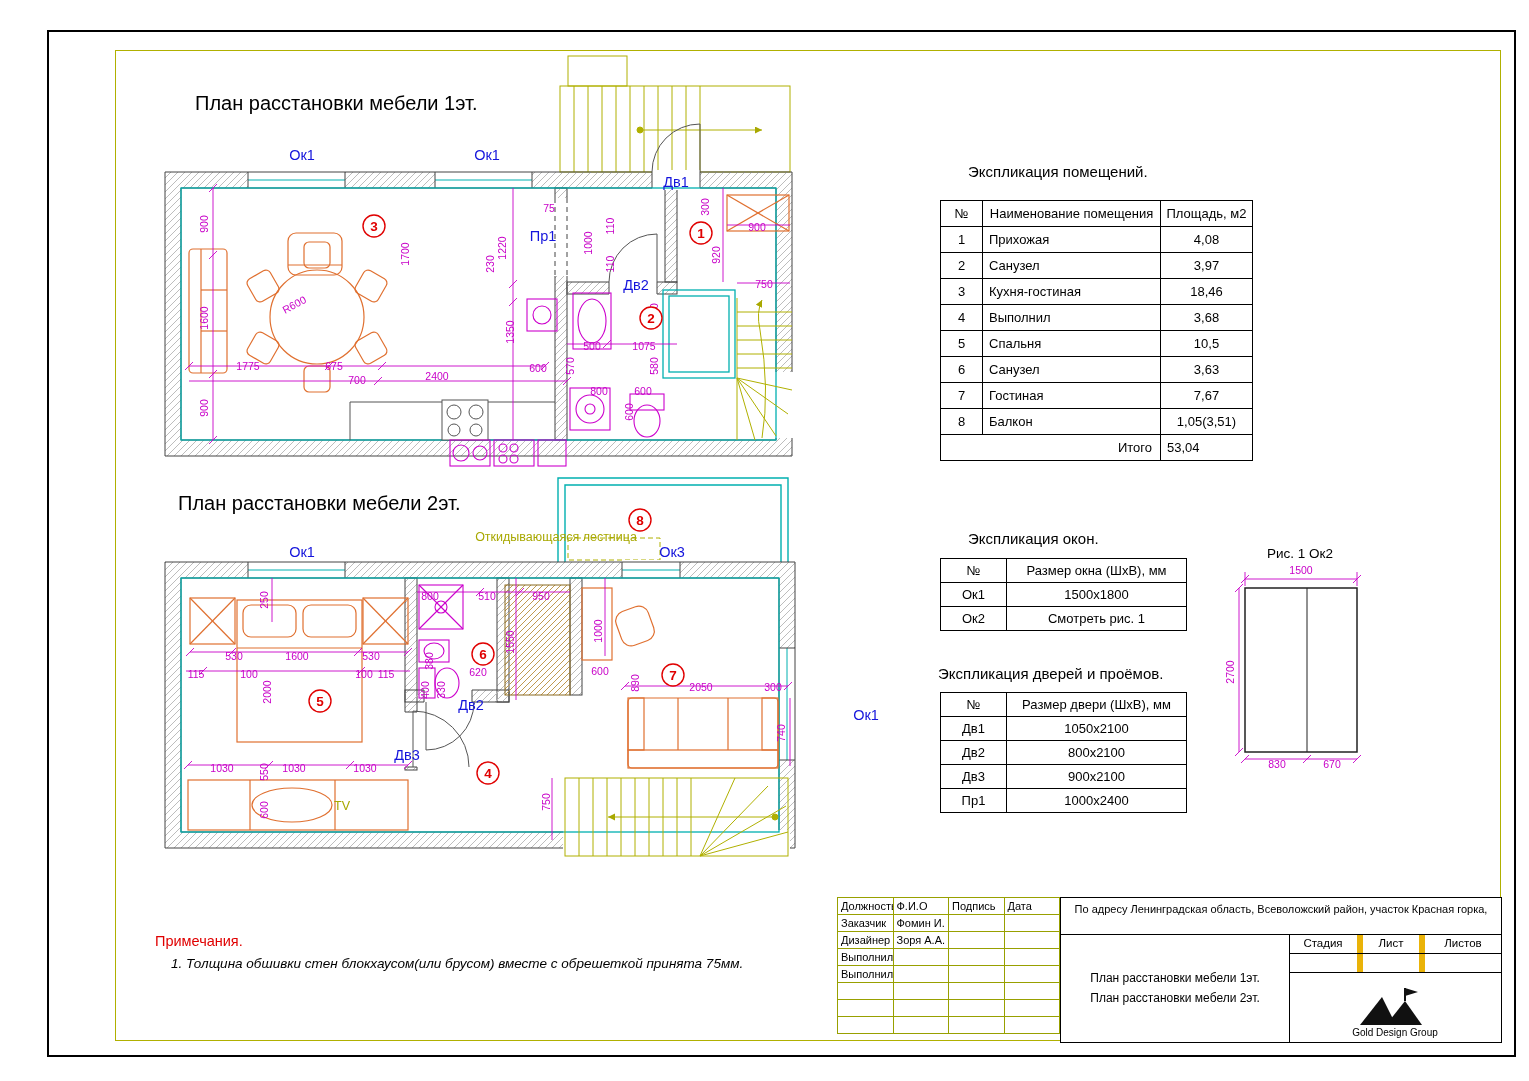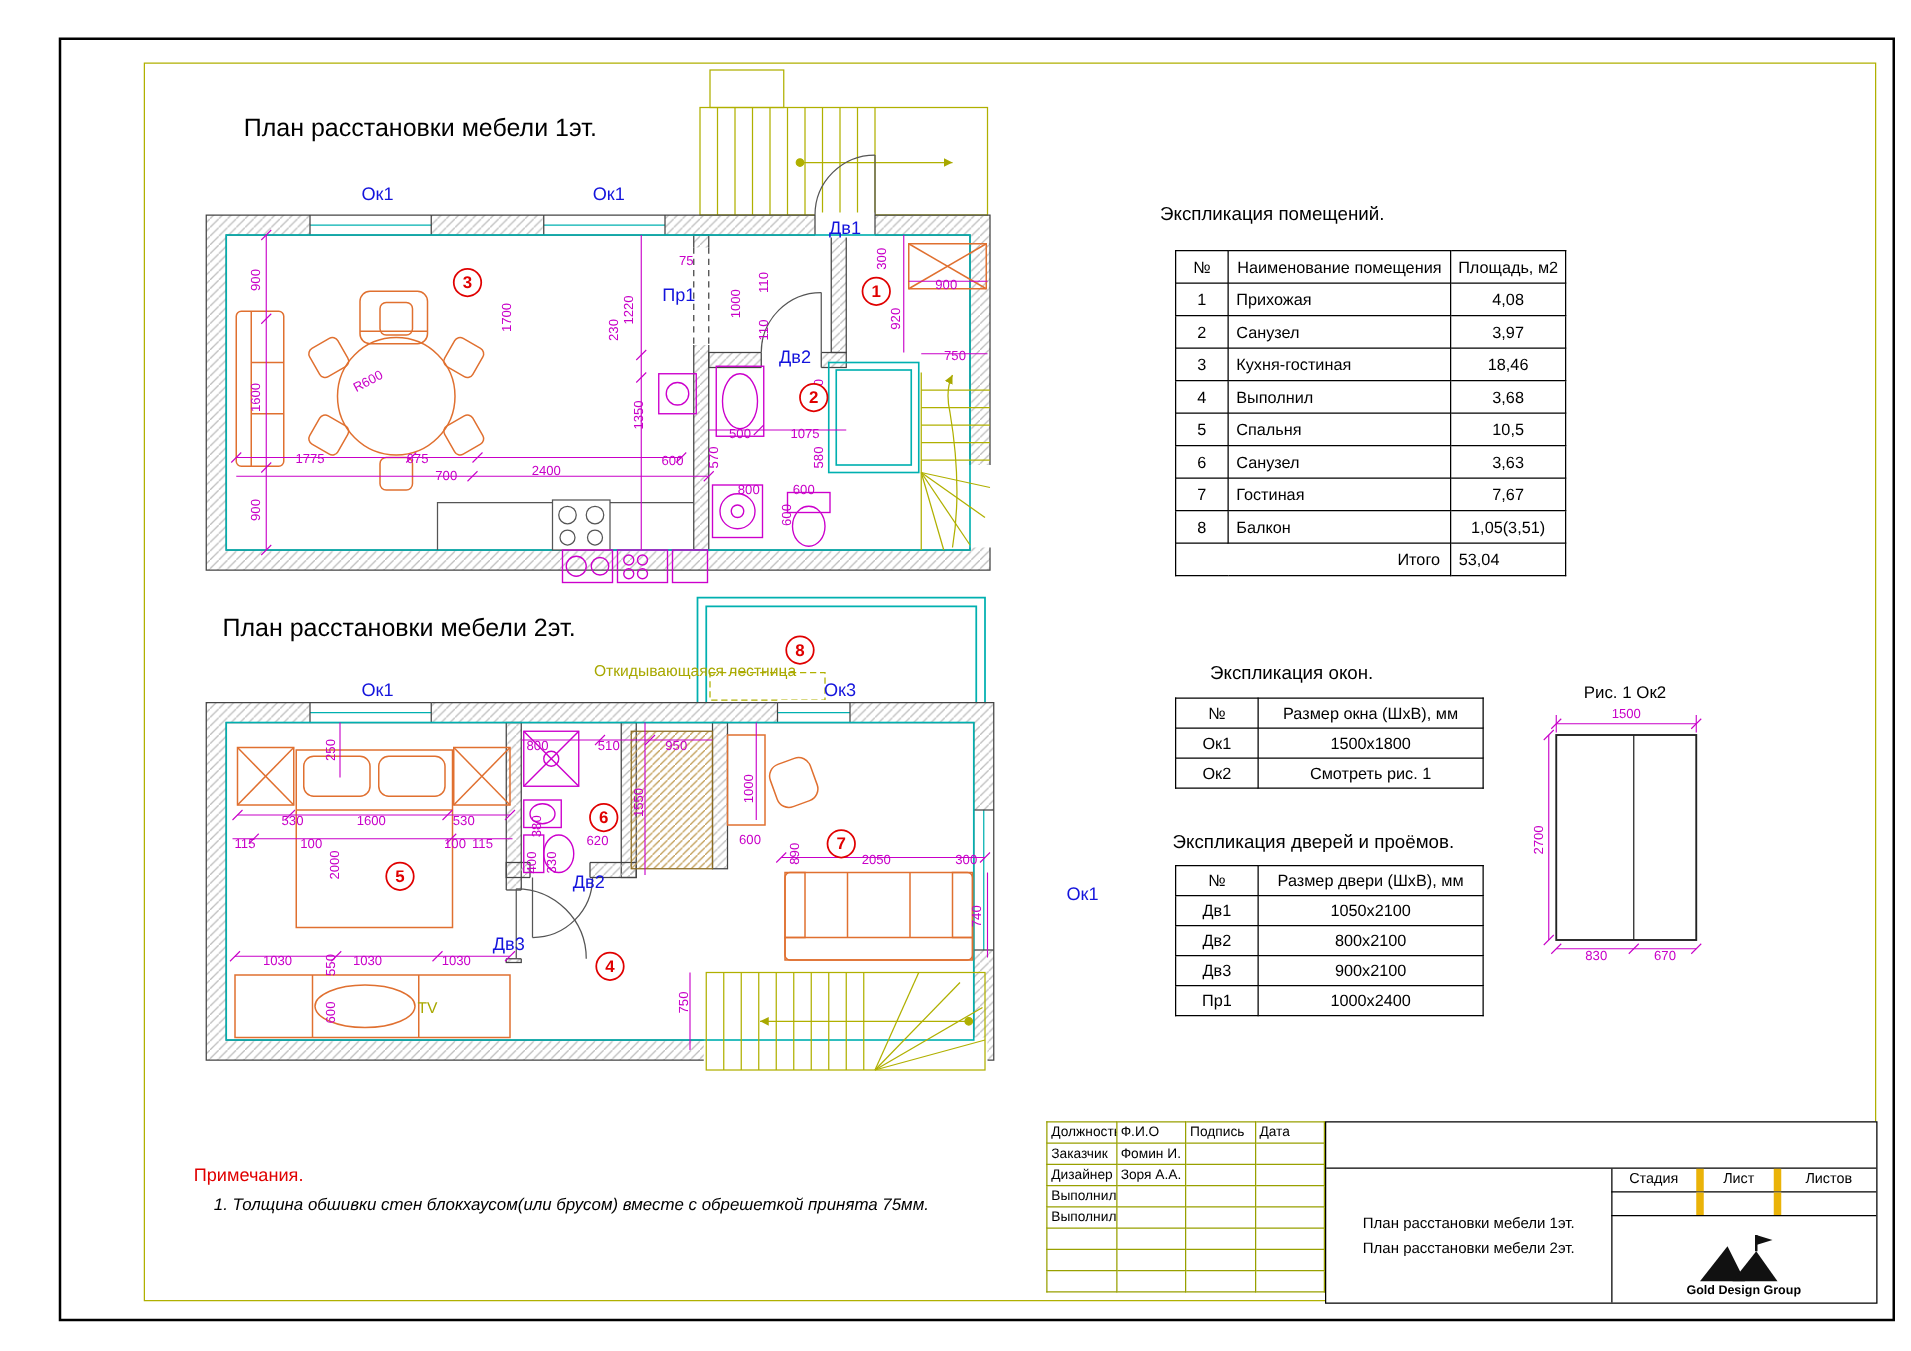--- a/index.html
+++ b/index.html
@@ -29,21 +29,21 @@
   .tb-left th,.tb-left td{border:1px solid #98a000;font-size:11px;font-weight:normal;height:16px;padding:0 3px;text-align:left;white-space:nowrap;overflow:hidden}
   .tb-right{left:1060px;top:897px;width:440px;height:144px;border:1px solid #000;background:#fff}
   .tb-address{position:absolute;left:0;top:0;width:440px;height:37px;border-bottom:1px solid #000;text-align:center;font-size:11px;line-height:1.5;padding-top:3px;box-sizing:border-box}
   .tb-content{position:absolute;left:0;top:37px;width:228px;height:107px;border-right:1px solid #000;display:flex;flex-direction:column;align-items:center;justify-content:center;font-size:12px;line-height:1.6}
   .tb-stagerow{position:absolute;left:228px;top:37px;width:212px;height:19px;display:flex;border-bottom:1px solid #000;box-sizing:border-box}
   .tb-stagerow2{position:absolute;left:228px;top:56px;width:212px;height:19px;display:flex;border-bottom:1px solid #000;box-sizing:border-box}
   .tb-cell{box-sizing:border-box;border-right:6px solid #eab308;height:100%;font-size:11.5px;text-align:center;padding-top:2px}
   .tb-cell:last-child{border-right:none}
   .tb-c1{width:74px}.tb-c2{width:62px}.tb-c3{width:76px}
   .tb-logo{position:absolute;left:228px;top:75px;width:212px;height:69px;display:flex;flex-direction:column;align-items:center;justify-content:flex-end;padding-bottom:4px;box-sizing:border-box}
-  .tb-logo-text{font-size:10px;font-weight:bold}
+  .tb-logo-text{font-size:10px;font-weight:normal}
 </style>
 </head>
 <body>
 
 <div class="page">
   <div class="abs outer-border"></div>
   <div class="abs inner-frame"></div>
 
   <svg class="abs" style="left:0;top:0" width="1529" height="1081" viewBox="0 0 1529 1081">
     <defs>
@@ -479,21 +479,21 @@
         <circle cx="673" cy="675" r="11"></circle>
         <text x="673" y="679.5">7</text>
         <circle cx="488" cy="773" r="11"></circle>
         <text x="488" y="777.5">4</text>
       </g>
   </svg>
 
   <div class="abs title-lg" style="left:195px;top:92px">План расстановки мебели 1эт.</div>
   <div class="abs title-lg" style="left:178px;top:492px">План расстановки мебели 2эт.</div>
 
-  <div class="abs sec-title" style="left:928px;top:163px">Экспликация помещений.</div>
+  <div class="abs sec-title" style="left:968px;top:163px">Экспликация помещений.</div>
   <table class="abs sheet t-rooms" style="left:940px;top:200px;width:312px">
     <colgroup>
         <col style="width:42px">
         <col style="width:178px">
         <col style="width:92px">
       </colgroup>
     <tbody>
         <tr>
           <th>№</th>
           <th>Наименование помещения</th>
@@ -653,20 +653,21 @@
             <td></td>
             <td></td>
             <td></td>
           </tr>
         </tbody>
       </table>
   </div>
 
   <div class="abs tb-right">
     <div class="tb-address">
+      <div>По адресу Ленинградская область, Всеволожский район, участок Красная горка,</div>
     </div>
     <div class="tb-content">
       <div>План расстановки мебели 1эт.</div>
       <div>План расстановки мебели 2эт.</div>
     </div>
     <div class="tb-stagerow">
       <div class="tb-cell tb-c1">Стадия</div>
       <div class="tb-cell tb-c2">Лист</div>
       <div class="tb-cell tb-c3">Листов</div>
     </div>

